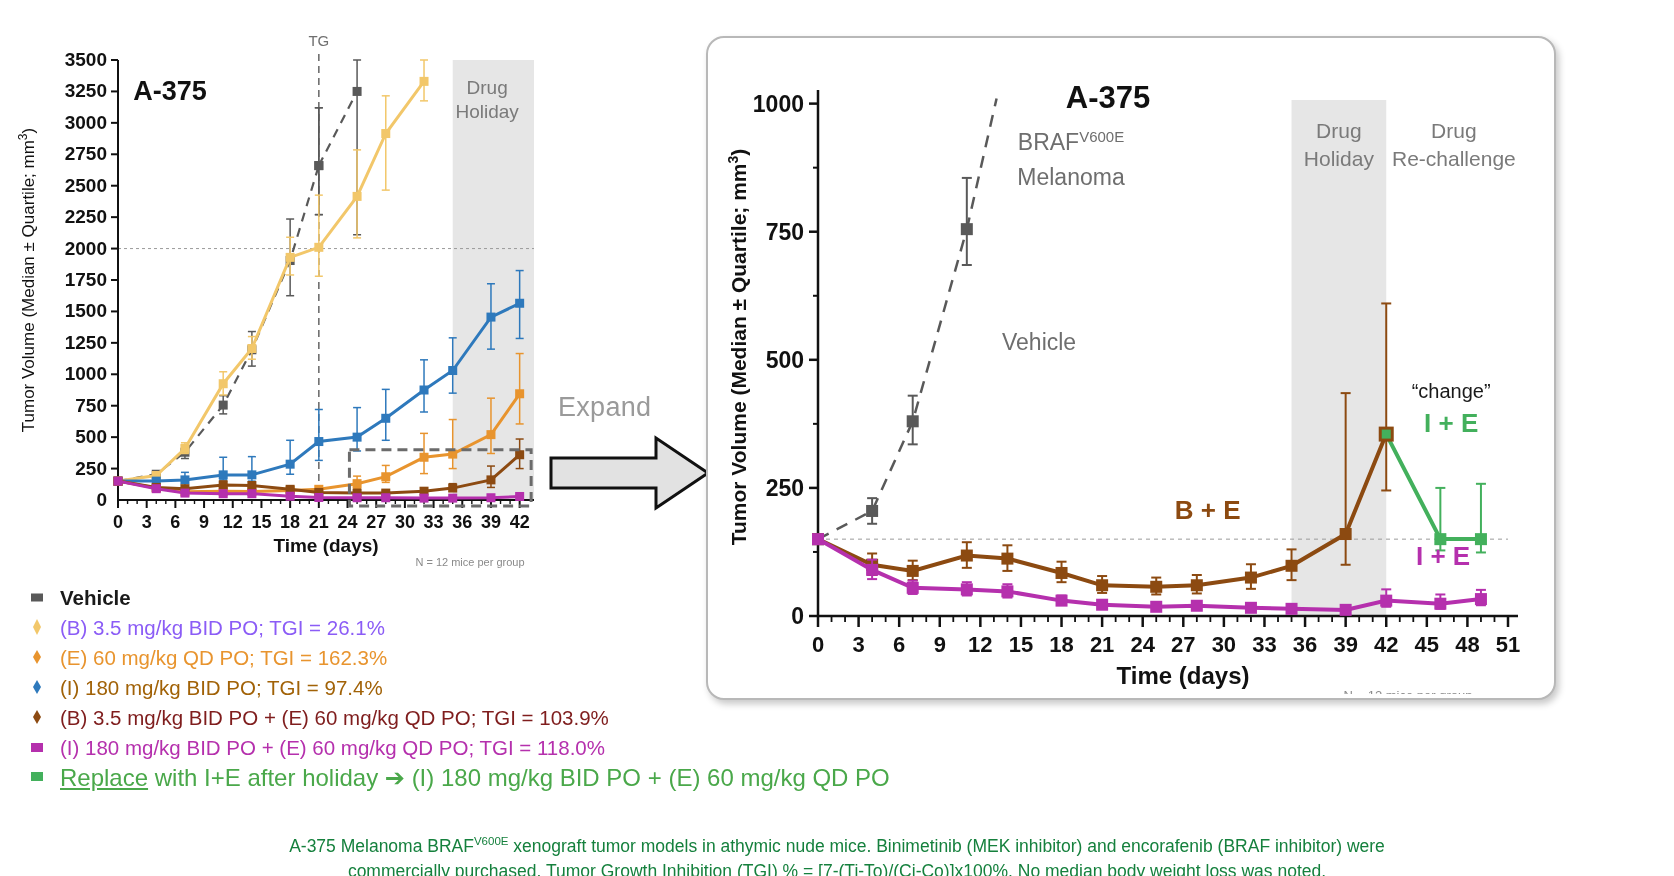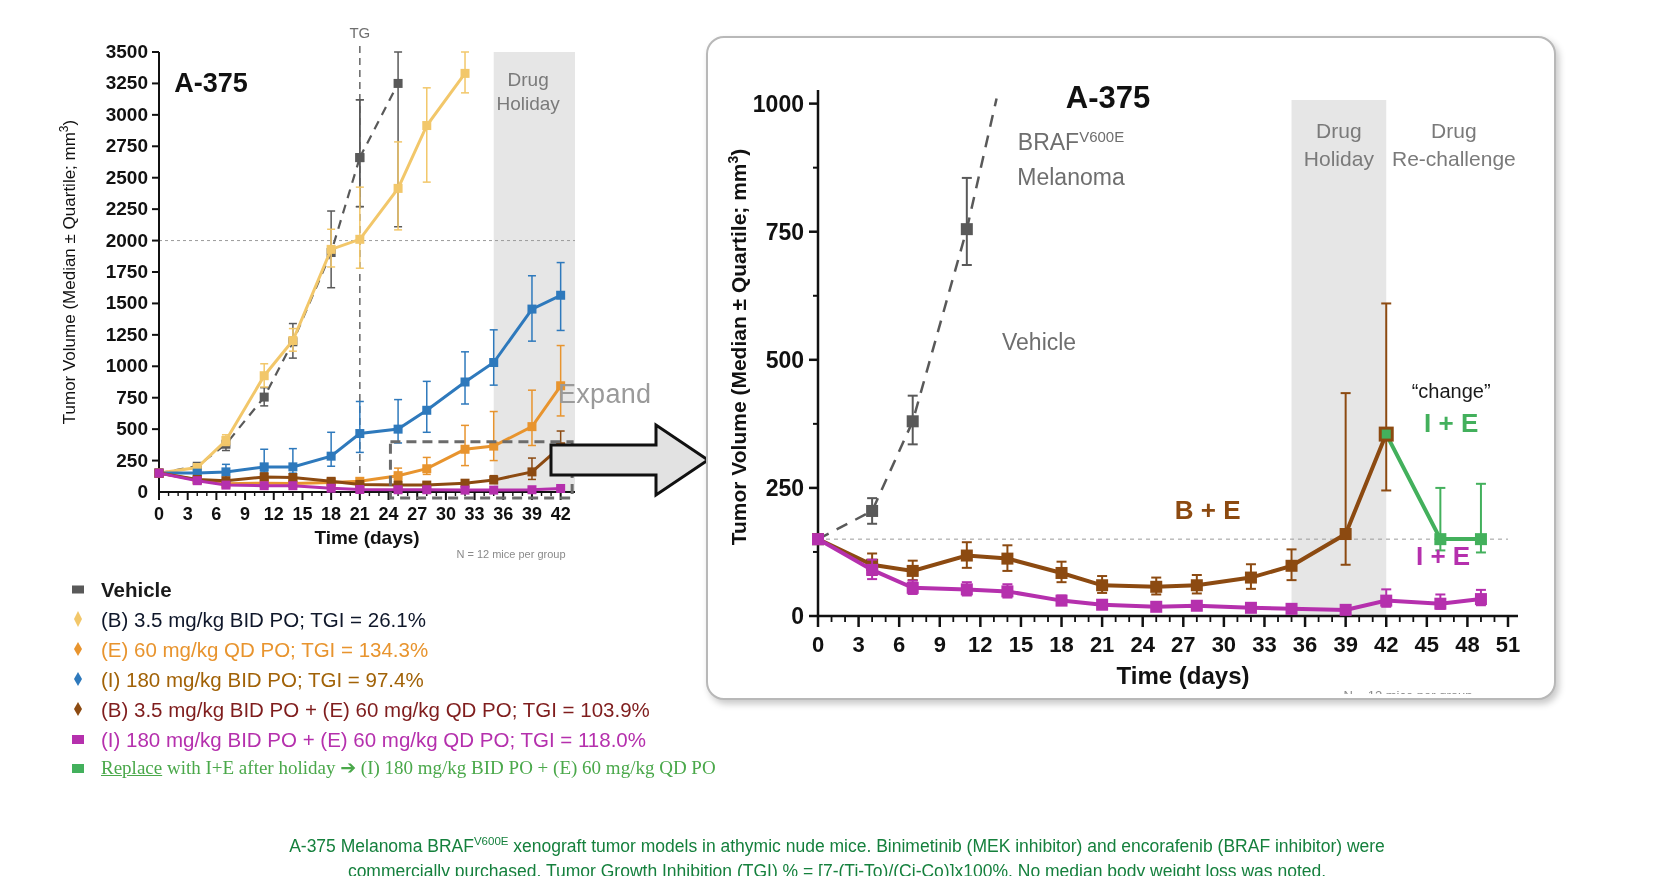--- a/index.html
+++ b/index.html
@@ -3,43 +3,43 @@
 <meta charset="utf-8">
 <style>
   html,body{margin:0;padding:0;}
   body{
     width:1674px;height:876px;
     background:#ffffff;
     font-family:"Liberation Sans", sans-serif;
     overflow:hidden;
     position:relative;
   }
-  .panel-left{position:absolute;left:0;top:0;width:700px;height:800px;margin-left:41px;}
+  .panel-left{position:absolute;left:0;top:8px;width:700px;height:800px;}
   .panel-right{
     position:absolute;left:706px;top:36px;width:846px;height:660px;
     border:2px solid #b8b8b8;border-radius:18px;background:#fff;
     box-shadow:3px 4px 7px rgba(0,0,0,0.22);
   }
-  .expand-wrap{position:absolute;left:548px;top:379px;width:165px;height:120px;}
+  .expand-wrap{position:absolute;left:548px;top:392px;width:165px;height:120px;}
   .expand-label{
     font-size:27px;color:#9a9a9a;letter-spacing:.3px;
     position:absolute;left:10px;top:0;white-space:nowrap;
   }
   .caption{
     position:absolute;left:0;top:810px;width:1674px;
     text-align:center;color:#15803d;font-size:17.5px;line-height:1.45;
     font-family:"Liberation Sans", sans-serif;
     margin-top:23px;
   }
   .caption sup{font-size:11.5px;}
   .legend{position:absolute;left:26px;top:578px;width:660px;}
   .legend-row{position:relative;height:30px;}
   .legend-mark{position:absolute;left:0;top:0;width:22px;height:22px;}
   .legend-text{position:absolute;left:34px;top:0;font-size:20.5px;white-space:nowrap;}
-  .replace-row{position:absolute;left:60px;top:756px;font-size:19px;color:#4aa84a;white-space:nowrap;font-family:Liberation Serif, serif;}
+  .replace-row{position:absolute;left:60px;top:756px;font-size:24px;color:#4aa84a;white-space:nowrap;}
   .replace-row u{text-decoration:underline;}
   svg{display:block;}
   text{font-family:"Liberation Sans", sans-serif;}
 </style>
 </head>
 <body>
 
 <div class="panel-left">
   <svg id="leftSvg" width="700" height="570" viewBox="0 0 700 570">
       <rect x="452.71264367816093" y="52" width="81.28735632183907" height="440" fill="#E6E6E6"></rect>
@@ -439,27 +439,27 @@
     <div class="legend-row">
       <svg class="legend-mark" viewBox="0 0 22 22">
           <rect x="5" y="7.5" width="12" height="8" fill="#595959"></rect>
         </svg>
       <span class="legend-text" style="color:#1a1a1a;font-weight:bold">Vehicle</span>
     </div>
     <div class="legend-row">
       <svg class="legend-mark" viewBox="0 0 22 22">
           <polygon points="11,3 15,11 11,19 7,11" fill="#F2C76A"></polygon>
         </svg>
-      <span class="legend-text" style="color:#0f172a">(B) 3.5 mg/kg BID PO; TGI = 26.1%</span>
+      <span class="legend-text" style="color:#8b5cf6">(B) 3.5 mg/kg BID PO; TGI = 26.1%</span>
     </div>
     <div class="legend-row">
       <svg class="legend-mark" viewBox="0 0 22 22">
           <polygon points="11,4 15,11 11,18 7,11" fill="#E8942E"></polygon>
         </svg>
-      <span class="legend-text" style="color:#E8942E">(E) 60 mg/kg QD PO; TGI = 134.3%</span>
+      <span class="legend-text" style="color:#E8942E">(E) 60 mg/kg QD PO; TGI = 162.3%</span>
     </div>
     <div class="legend-row">
       <svg class="legend-mark" viewBox="0 0 22 22">
           <polygon points="11,4 15,11 11,18 7,11" fill="#2E79BC"></polygon>
         </svg>
       <span class="legend-text" style="color:#a16207">(I) 180 mg/kg BID PO; TGI = 97.4%</span>
     </div>
     <div class="legend-row">
       <svg class="legend-mark" viewBox="0 0 22 22">
           <polygon points="11,4 15,11 11,18 7,11" fill="#8C4A11"></polygon>

